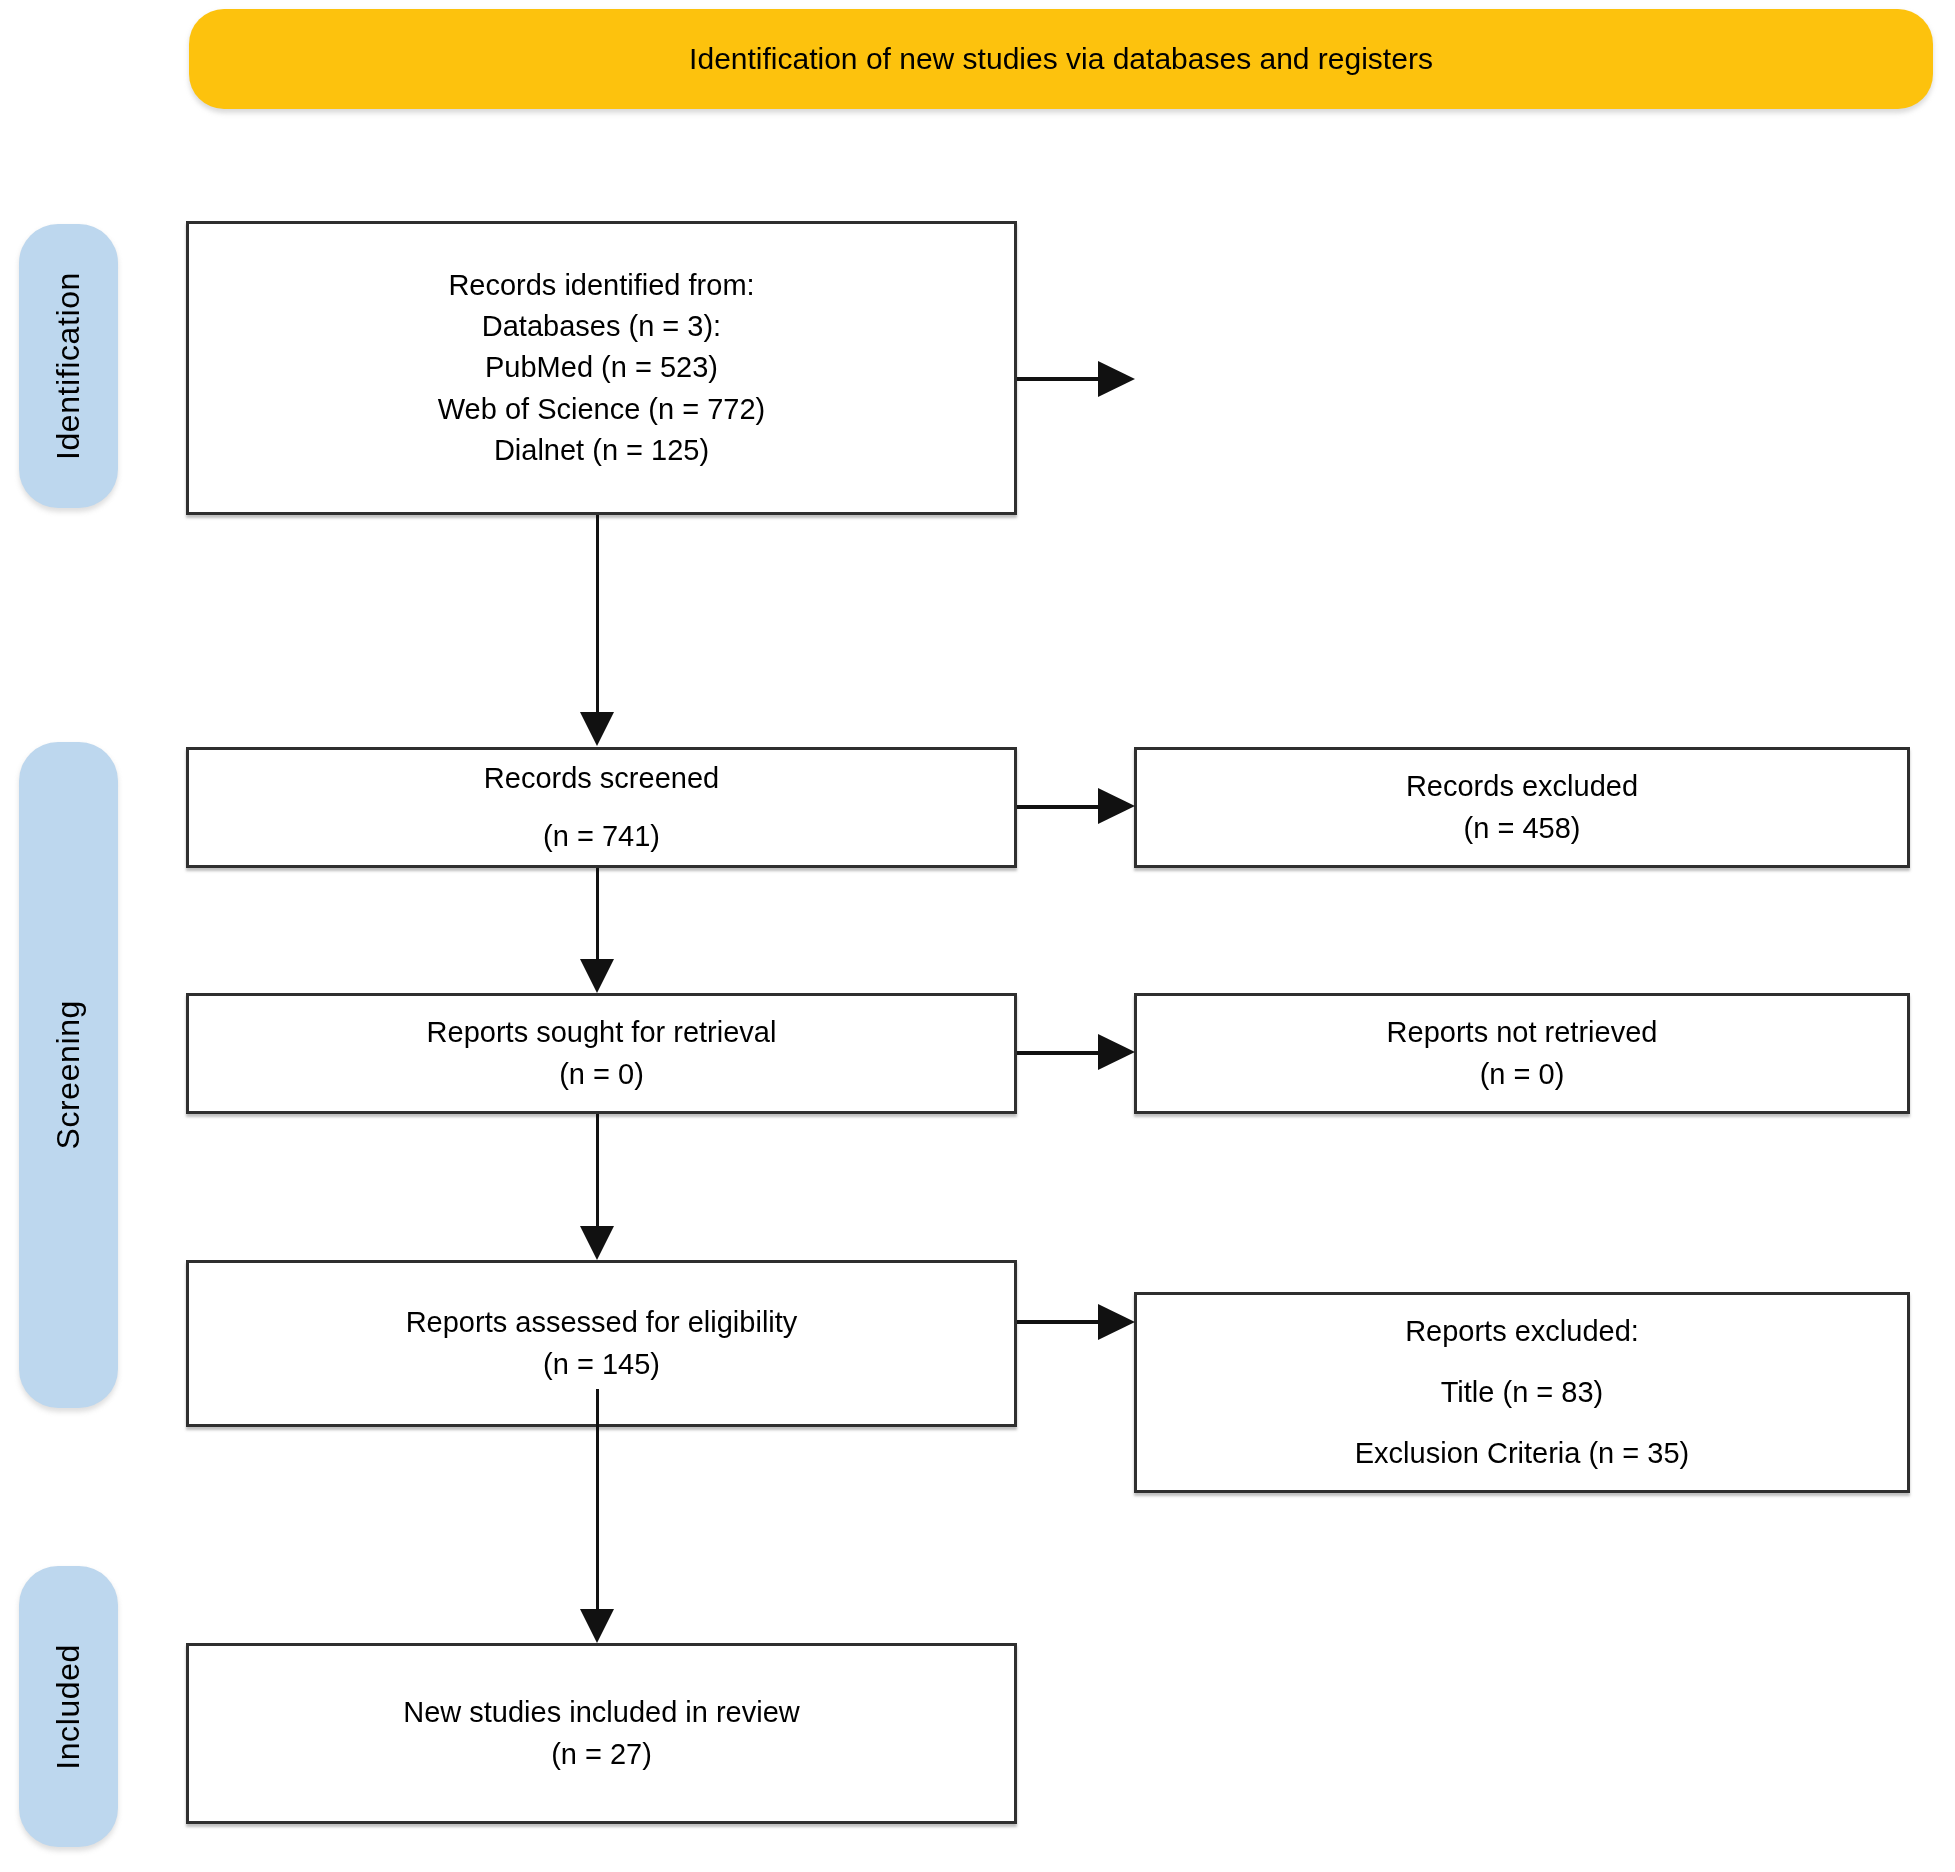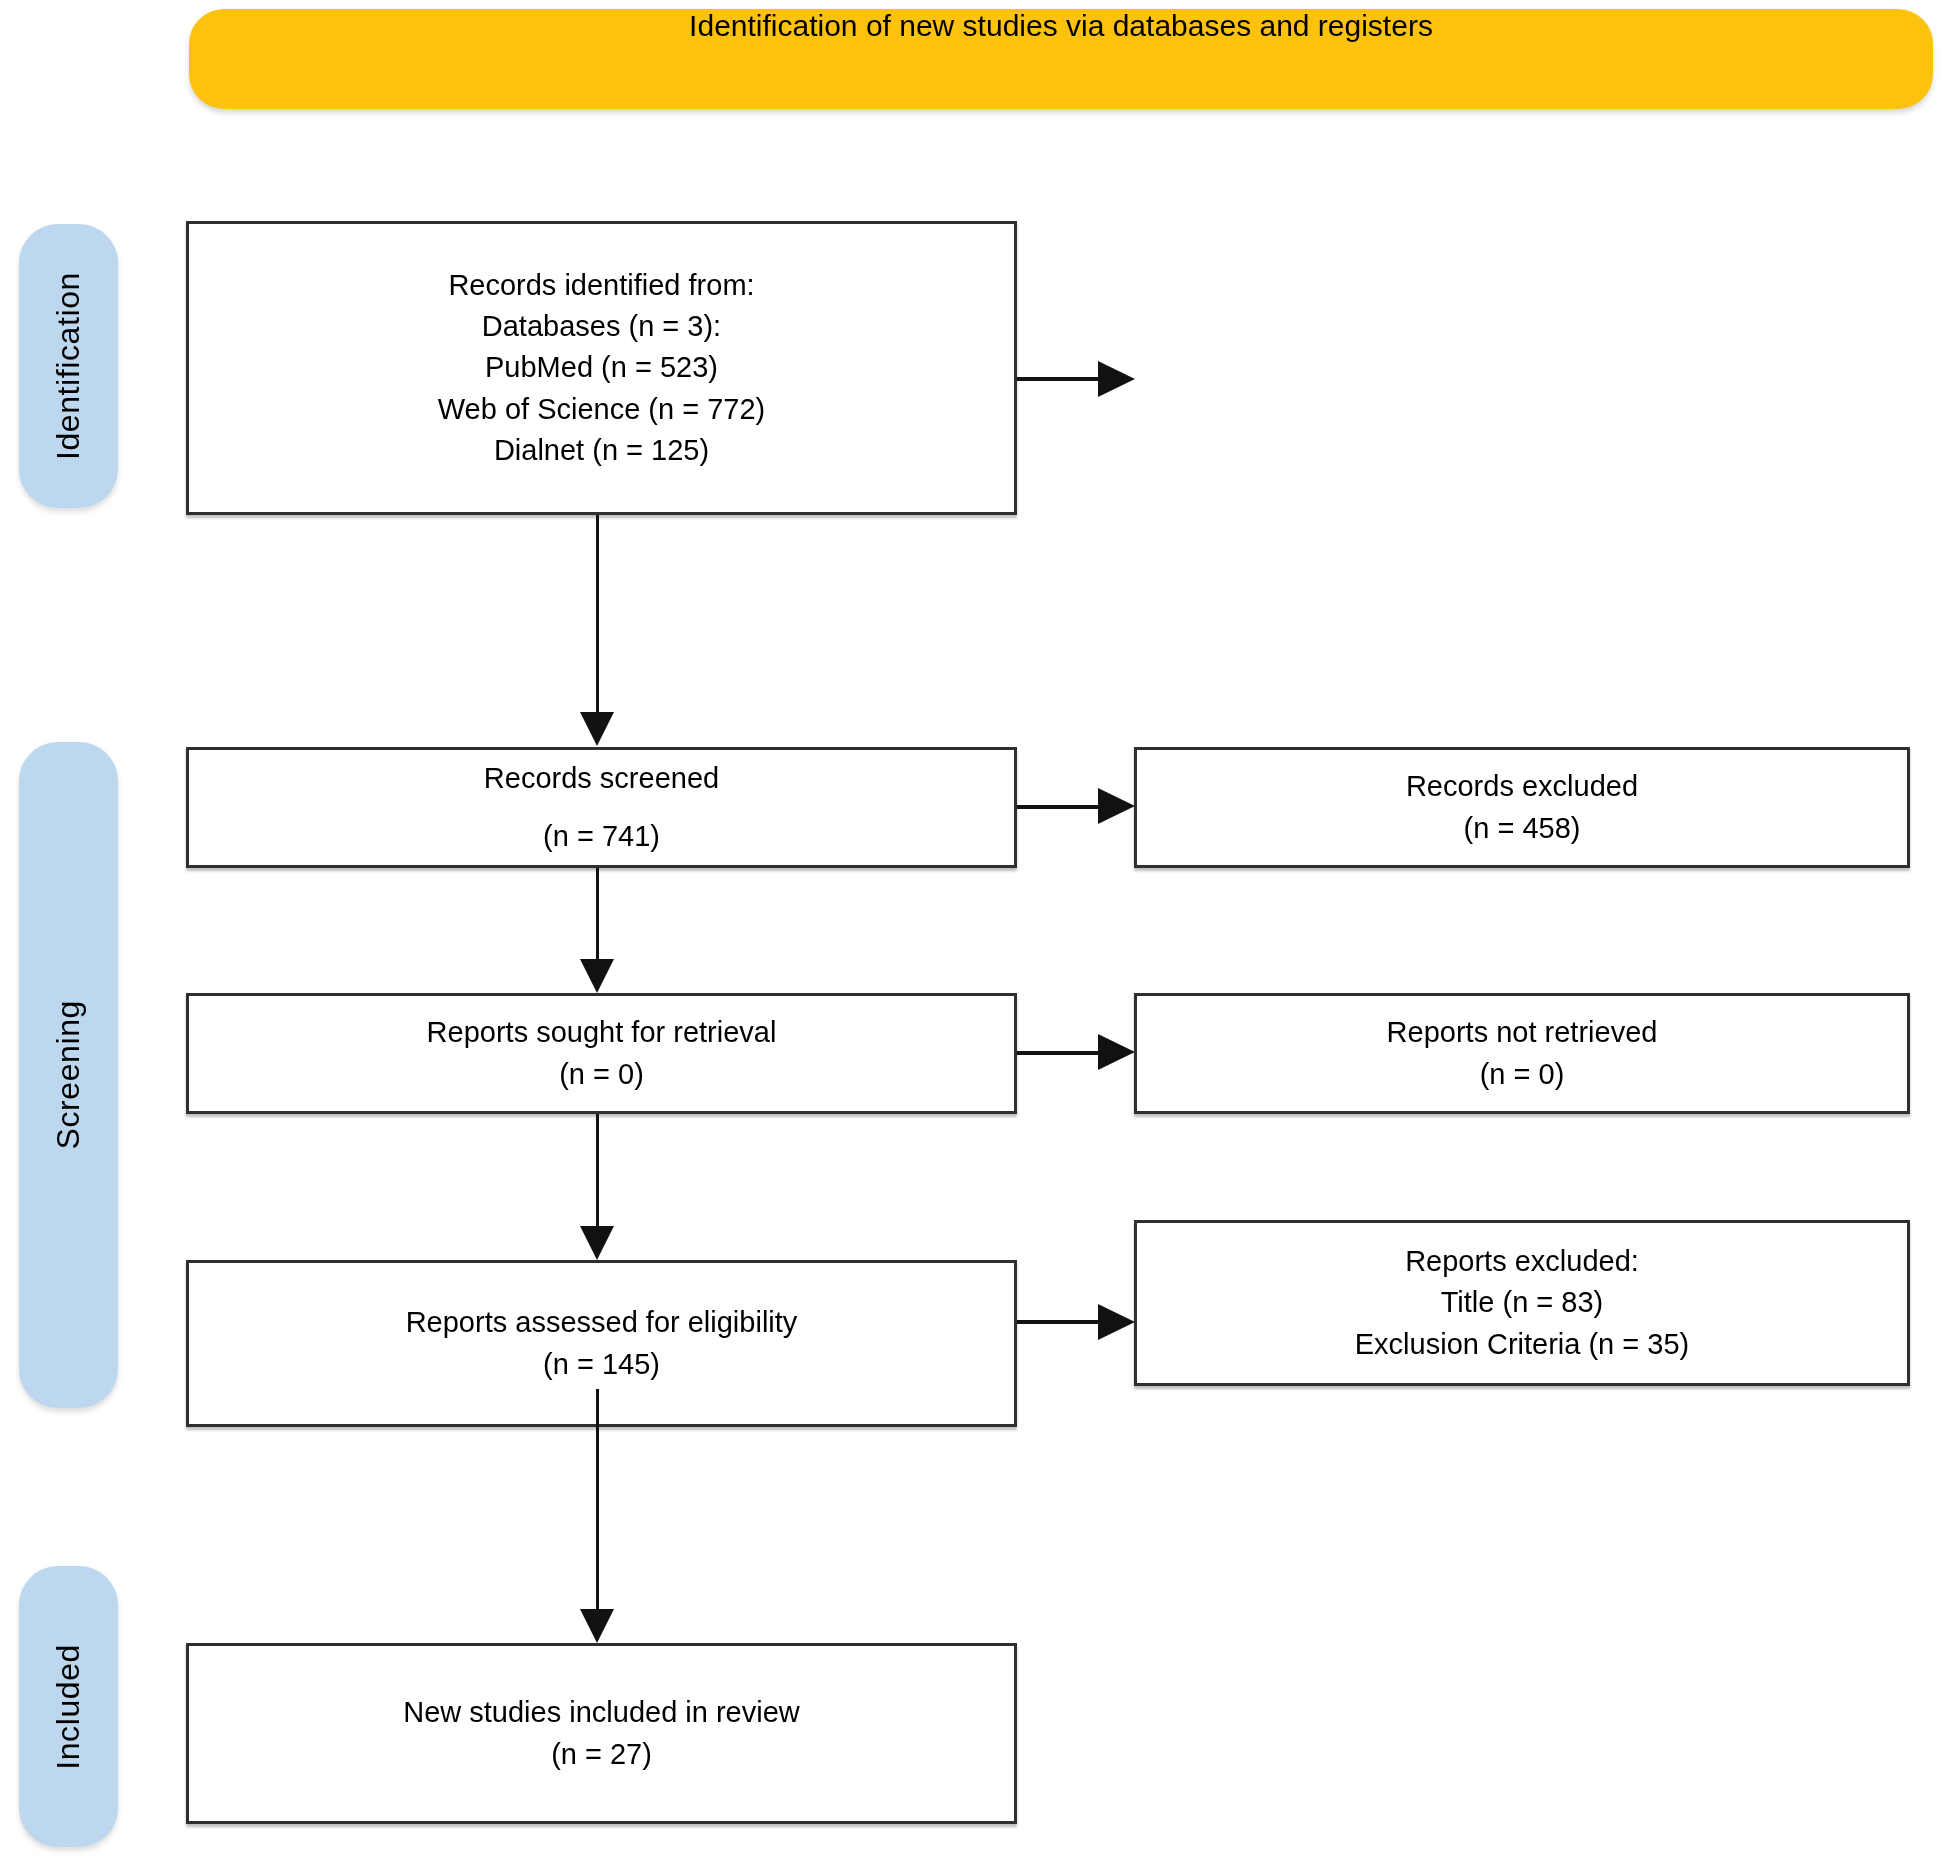--- a/index.html
+++ b/index.html
@@ -11,21 +11,21 @@
     font-family: "Liberation Sans", sans-serif;
     color: #000000;
     overflow: hidden;
   }
   .banner {
     position: absolute;
     left: 189px; top: 8.8px;
     width: 1744px; height: 100px;
     background: #FDC20D;
     border-radius: 35px;
-    display: flex; align-items: flex-start; justify-content: center;
+    display: flex; align-items: center; justify-content: center;
     font-size: 30px;
     box-shadow: 0 3.8px 5px rgba(150,150,150,0.35);
   }
   .stage {
     position: absolute;
     left: 19px;
     width: 99px;
     background: #BDD7EE;
     border-radius: 39px;
     display: flex; align-items: center; justify-content: center;
@@ -55,21 +55,21 @@
   }
   .col-left  { left: 186px;  width: 831px; }
   .col-right { left: 1134px; width: 776px; }
   .box-identified        { top: 221px;  height: 294px; }
   .box-removed           { top: 314px;  height: 129px; }
   .box-screened          { top: 747px; height: 121px; gap: 16px; }
   .box-excluded          { top: 747px; height: 121px; }
   .box-sought            { top: 993px; height: 121px; }
   .box-not-retrieved     { top: 993px; height: 121px; }
   .box-assessed          { top: 1260px; height: 167px; }
-  .box-reports-excluded  { top: 1220px; height: 166px; }
+  .box-reports-excluded  { top: 1292px; height: 201px; gap: 20px; }
   .box-included          { top: 1643px; height: 181px; }
   .vline { position: absolute; width: 3.2px; background: #111111; left: 596px; }
   .hline { position: absolute; height: 3.8px; background: #111111; left: 1017px; width: 83px; }
   .head-down {
     position: absolute; left: 580px;
     width: 0; height: 0;
     border-left: 17px solid transparent;
     border-right: 17px solid transparent;
     border-top: 34px solid #111111;
   }

